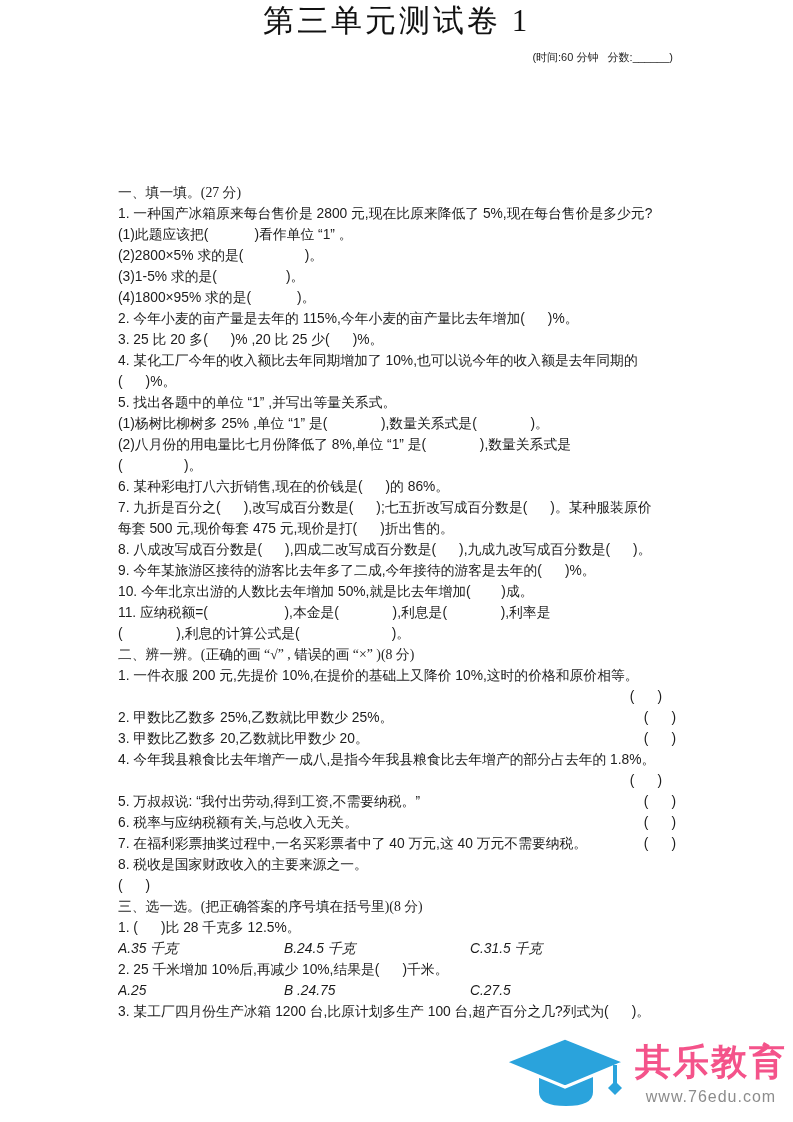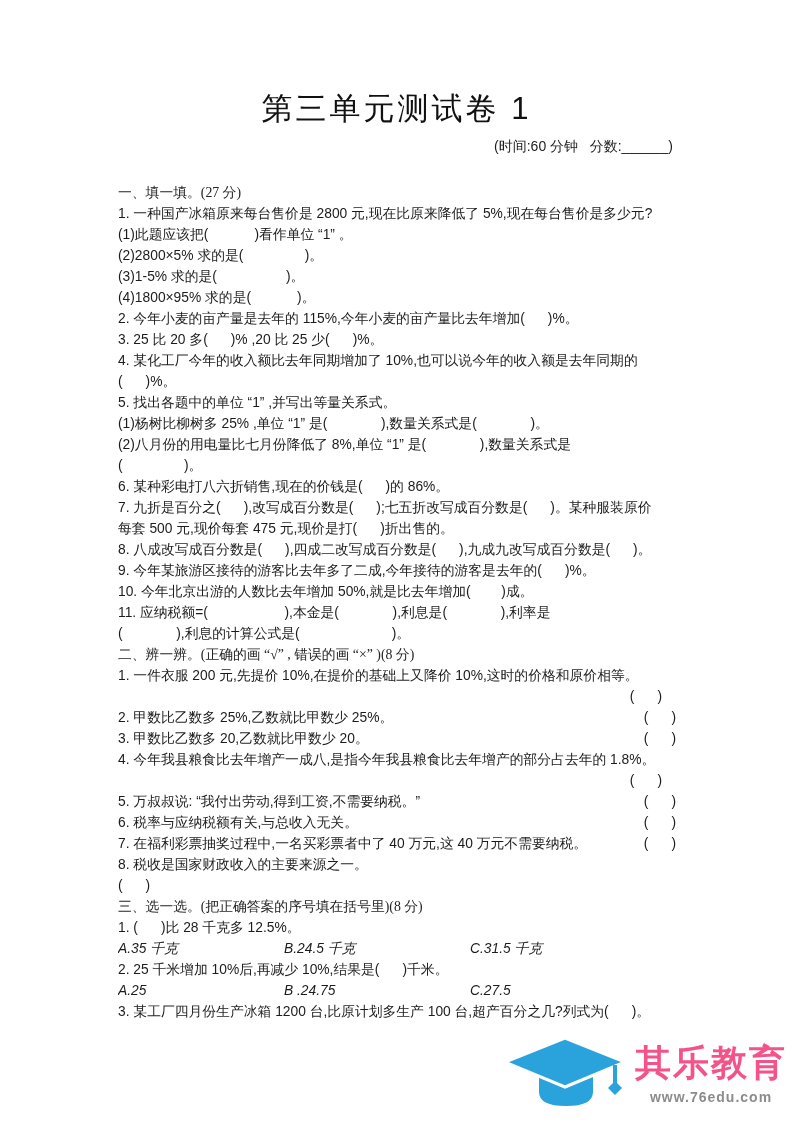--- a/index.html
+++ b/index.html
@@ -8,34 +8,33 @@
     position: relative;
     width: 793px;
     height: 1122px;
     margin: 0 auto;
     background: #ffffff;
     color: #1c1c1c;
     overflow: hidden;
     font-family: "Liberation Sans", sans-serif;
   }
   .exam-title {
-    margin-top: 88px;
     text-align: center;
-    font-family: Liberation Sans, sans-serif;
+    font-family: Liberation Serif, serif;
     font-size: 31px;
     font-weight: 400;
     letter-spacing: 3px;
     color: #111;
     white-space: pre;
   }
   .exam-meta {
     margin-top: 8px;
     padding-right: 120px;
     text-align: right;
-    font-size: 14px;
+    font-size: 11px;
     color: #1c1c1c;
     white-space: pre;
   }
   .content {
     position: absolute;
     left: 118px;
     top: 182px;
     width: 558px;
   }
   .line {
@@ -74,22 +73,22 @@
     gap: 6px;
   }
   .brand-text { display: flex; flex-direction: column; align-items: center; }
   .brand-name {
     font-size: 36px;
     font-weight: bold;
     letter-spacing: 2px;
     line-height: 1.0;
   }
   .brand-url {
-    font-size: 14px;
-    font-weight: bold;
+    font-size: 16px;
+    font-weight: normal;
     letter-spacing: 1px;
     margin-top: 8px;
   }
 </style>
 </head>
 <body>
 
 <div class="page">
 
   <div class="exam-title">第三单元测试卷 1</div>

